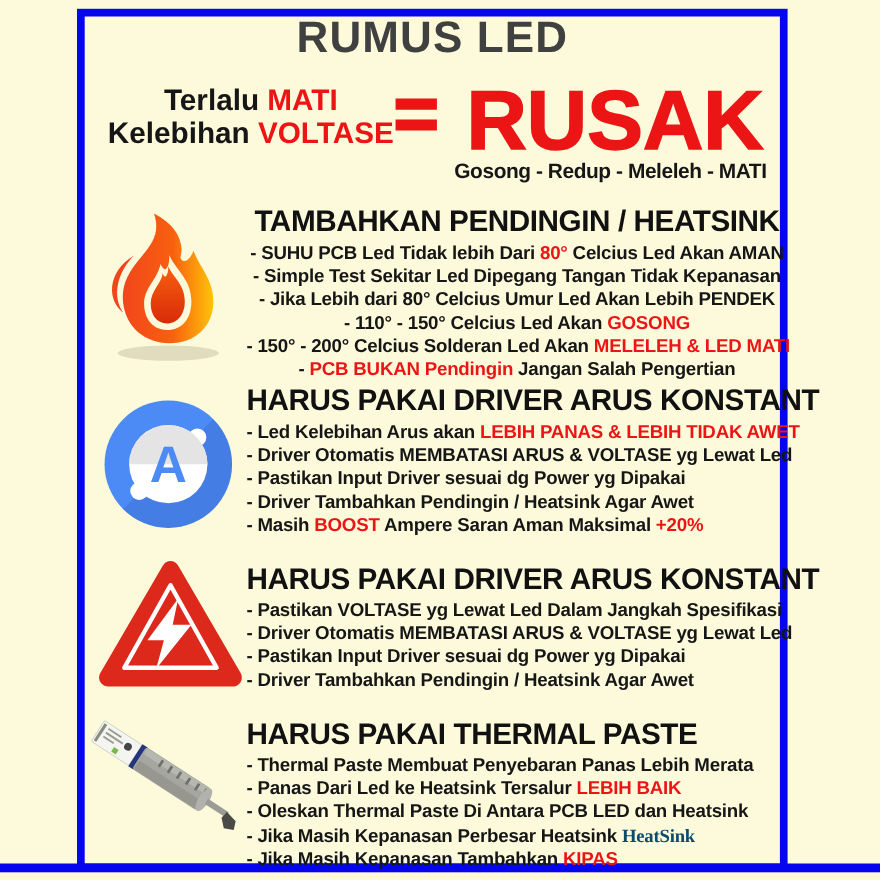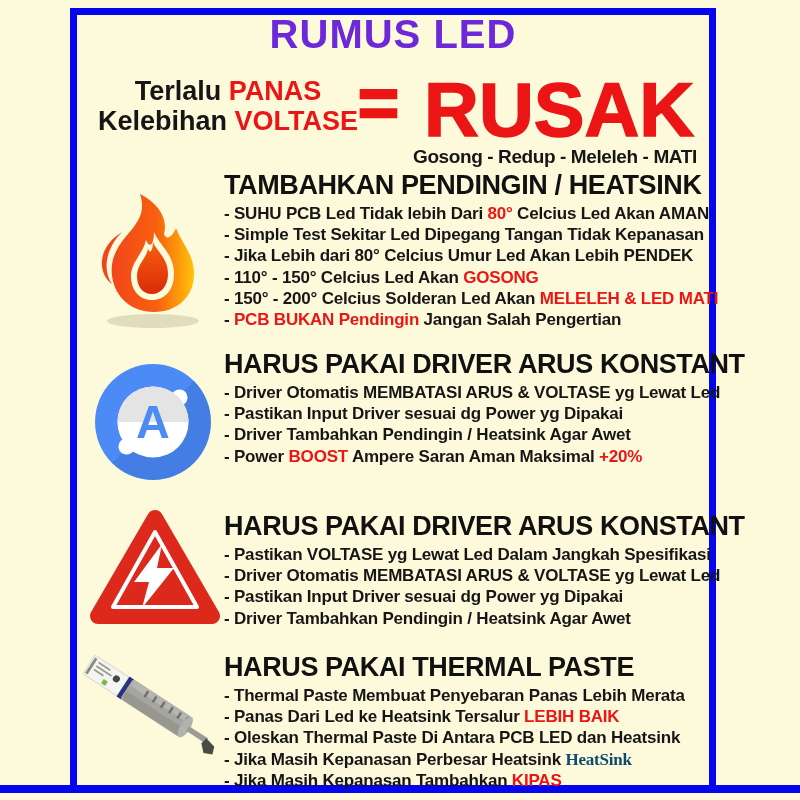--- a/index.html
+++ b/index.html
@@ -19,21 +19,21 @@
   .frame{
     position:absolute;left:70px;top:8px;width:646px;height:784px;
     border:7px solid var(--blue);box-sizing:border-box;
   }
   .bottom-strip{
     position:absolute;left:0;top:785px;width:800px;height:8px;
     background:var(--blue);
   }
   .title{
     position:absolute;left:70px;top:12px;width:646px;
-    text-align:center;font-size:40px;letter-spacing:1px;color:#6d28d9;
+    text-align:center;font-size:40px;letter-spacing:1px;color:#404040;
   }
   .causes{
     position:absolute;left:86px;top:77px;width:284px;
     text-align:center;font-size:27px;line-height:29.5px;white-space:nowrap;
   }
   .hl{color:var(--red);}
   .equals{
     position:absolute;left:358px;top:63px;
     font-size:70px;color:var(--red);
     -webkit-text-stroke:2.5px var(--red);
@@ -41,21 +41,21 @@
   .rusak{
     position:absolute;left:424px;top:66px;
     font-size:76px;color:var(--red);letter-spacing:0px;
     -webkit-text-stroke:1.5px var(--red);
   }
   .rusak-sub{
     position:absolute;left:413px;top:146px;width:296px;
     text-align:left;font-size:19px;letter-spacing:-0.4px;white-space:nowrap;
   }
   .sec{position:absolute;left:224px;width:492px;}
-  #sec1{top:170px;}
+  #sec1{top:186px;text-align:center;}
   #sec2{top:349px;}
   #sec3{top:511px;}
   #sec4{top:652px;}
   .heading{
     margin:0;font-size:27px;line-height:30px;letter-spacing:-0.4px;
     white-space:nowrap;color:#111;font-weight:bold;
   }
   .bullets{margin-top:3px;}
   .bullet{
     font-size:17px;line-height:21.2px;letter-spacing:-0.2px;
@@ -71,21 +71,21 @@
 </style>
 </head>
 <body>
 
 <div class="frame"></div>
 <div class="bottom-strip"></div>
 
 <div class="title">RUMUS LED</div>
 
 <div class="causes">
-  <div><span>Terlalu </span><span class="hl">PANAS</span></div>
+  <div><span>Terlalu </span><span class="hl">MATI</span></div>
   <div><span>Kelebihan </span><span class="hl">VOLTASE</span></div>
 </div>
 
 <div class="equals">=</div>
 <div class="rusak">RUSAK</div>
 <div class="rusak-sub">Gosong - Redup - Meleleh - MATI</div>
 
 <div class="icon-wrap" id="icon-fire">
   <svg width="130" height="142" viewBox="0 0 130 142">
     <defs>
@@ -164,24 +164,25 @@
       <div class="bullet"><span>- Jika Lebih dari 80° Celcius Umur Led Akan Lebih PENDEK</span></div>
       <div class="bullet"><span>- 110° - 150° Celcius Led Akan </span><span class="c-red">GOSONG</span></div>
       <div class="bullet"><span>- 150° - 200° Celcius Solderan Led Akan </span><span class="c-red">MELELEH &amp; LED MATI</span></div>
       <div class="bullet"><span>- </span><span class="c-red">PCB BUKAN Pendingin</span><span> Jangan Salah Pengertian</span></div>
     </div>
 </section>
 
 <section class="sec" id="sec2">
   <h2 class="heading">HARUS PAKAI DRIVER ARUS KONSTANT</h2>
   <div class="bullets">
+      <div class="bullet"><span>- Led Kelebihan Arus akan </span><span class="c-red">LEBIH PANAS &amp; LEBIH TIDAK AWET</span></div>
       <div class="bullet"><span>- Driver Otomatis MEMBATASI ARUS &amp; VOLTASE yg Lewat Led</span></div>
       <div class="bullet"><span>- Pastikan Input Driver sesuai dg Power yg Dipakai</span></div>
       <div class="bullet"><span>- Driver Tambahkan Pendingin / Heatsink Agar Awet</span></div>
-      <div class="bullet"><span>- Power </span><span class="c-red">BOOST</span><span> Ampere Saran Aman Maksimal </span><span class="c-red">+20%</span></div>
+      <div class="bullet"><span>- Masih </span><span class="c-red">BOOST</span><span> Ampere Saran Aman Maksimal </span><span class="c-red">+20%</span></div>
     </div>
 </section>
 
 <section class="sec" id="sec3">
   <h2 class="heading">HARUS PAKAI DRIVER ARUS KONSTANT</h2>
   <div class="bullets">
       <div class="bullet"><span>- Pastikan VOLTASE yg Lewat Led Dalam Jangkah Spesifikasi</span></div>
       <div class="bullet"><span>- Driver Otomatis MEMBATASI ARUS &amp; VOLTASE yg Lewat Led</span></div>
       <div class="bullet"><span>- Pastikan Input Driver sesuai dg Power yg Dipakai</span></div>
       <div class="bullet"><span>- Driver Tambahkan Pendingin / Heatsink Agar Awet</span></div>

